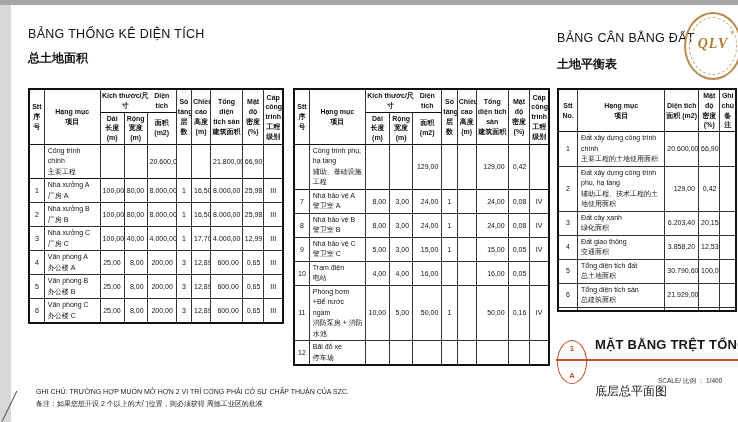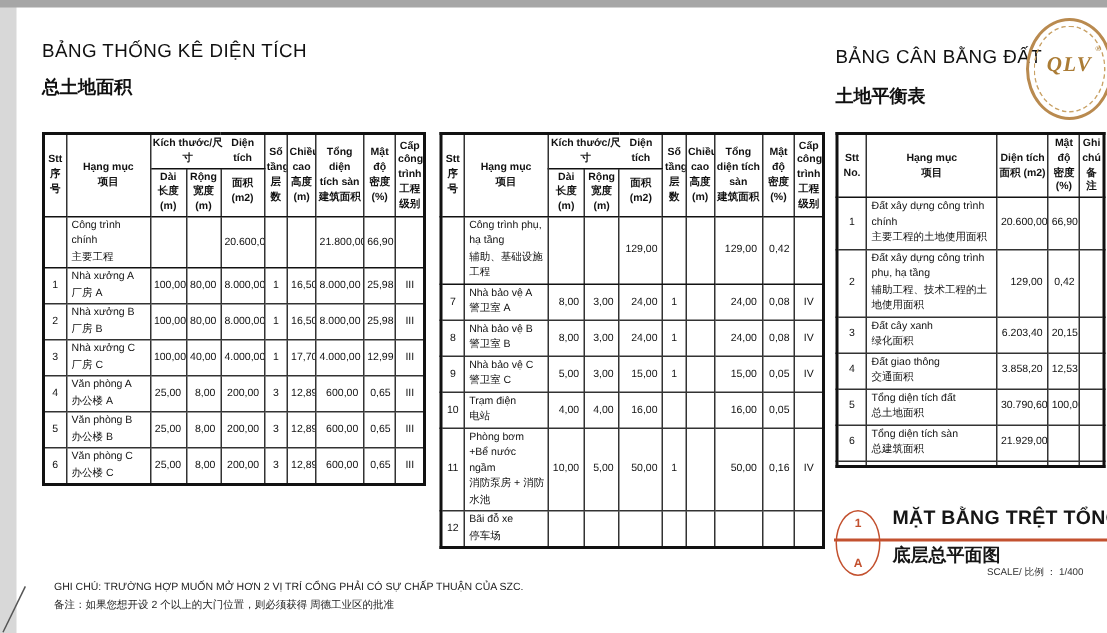--- a/index.html
+++ b/index.html
@@ -44,21 +44,21 @@
   
   .tb-rule{position:absolute;left:556px;top:359px;width:182px;height:2px;background:#c3512f;}
   .tb-circle{position:absolute;left:557px;top:340px;width:28px;height:42px;border:1.5px solid #c3512f;
          border-radius:50%;}
   .tb-circle .n1{position:absolute;left:0;right:0;top:3px;text-align:center;font-size:8px;
          font-weight:bold;color:#c3512f;}
   .tb-circle .n2{position:absolute;left:0;right:0;bottom:3px;text-align:center;font-size:8px;
          font-weight:bold;color:#c3512f;}
   .tb-title{position:absolute;left:595px;top:337px;font-size:13px;font-weight:bold;
          letter-spacing:.2px;color:#161616;white-space:nowrap;}
-  .tb-sub{position:absolute;left:595px;top:362px;font-size:12px;font-weight:700;color:#161616;}
+  .tb-sub{position:absolute;left:595px;top:383px;font-size:12px;font-weight:400;color:#161616;}
   .tb-scale{position:absolute;left:658px;top:377px;font-size:6.5px;color:#333;}
   
   .note{position:absolute;left:36px;top:386px;font-size:7px;line-height:12px;color:#222;}
 </style>
 </head>
 <body>
 
 <div class="sheet">
   <div class="edge-left"></div>
   <div class="edge-top"></div>

